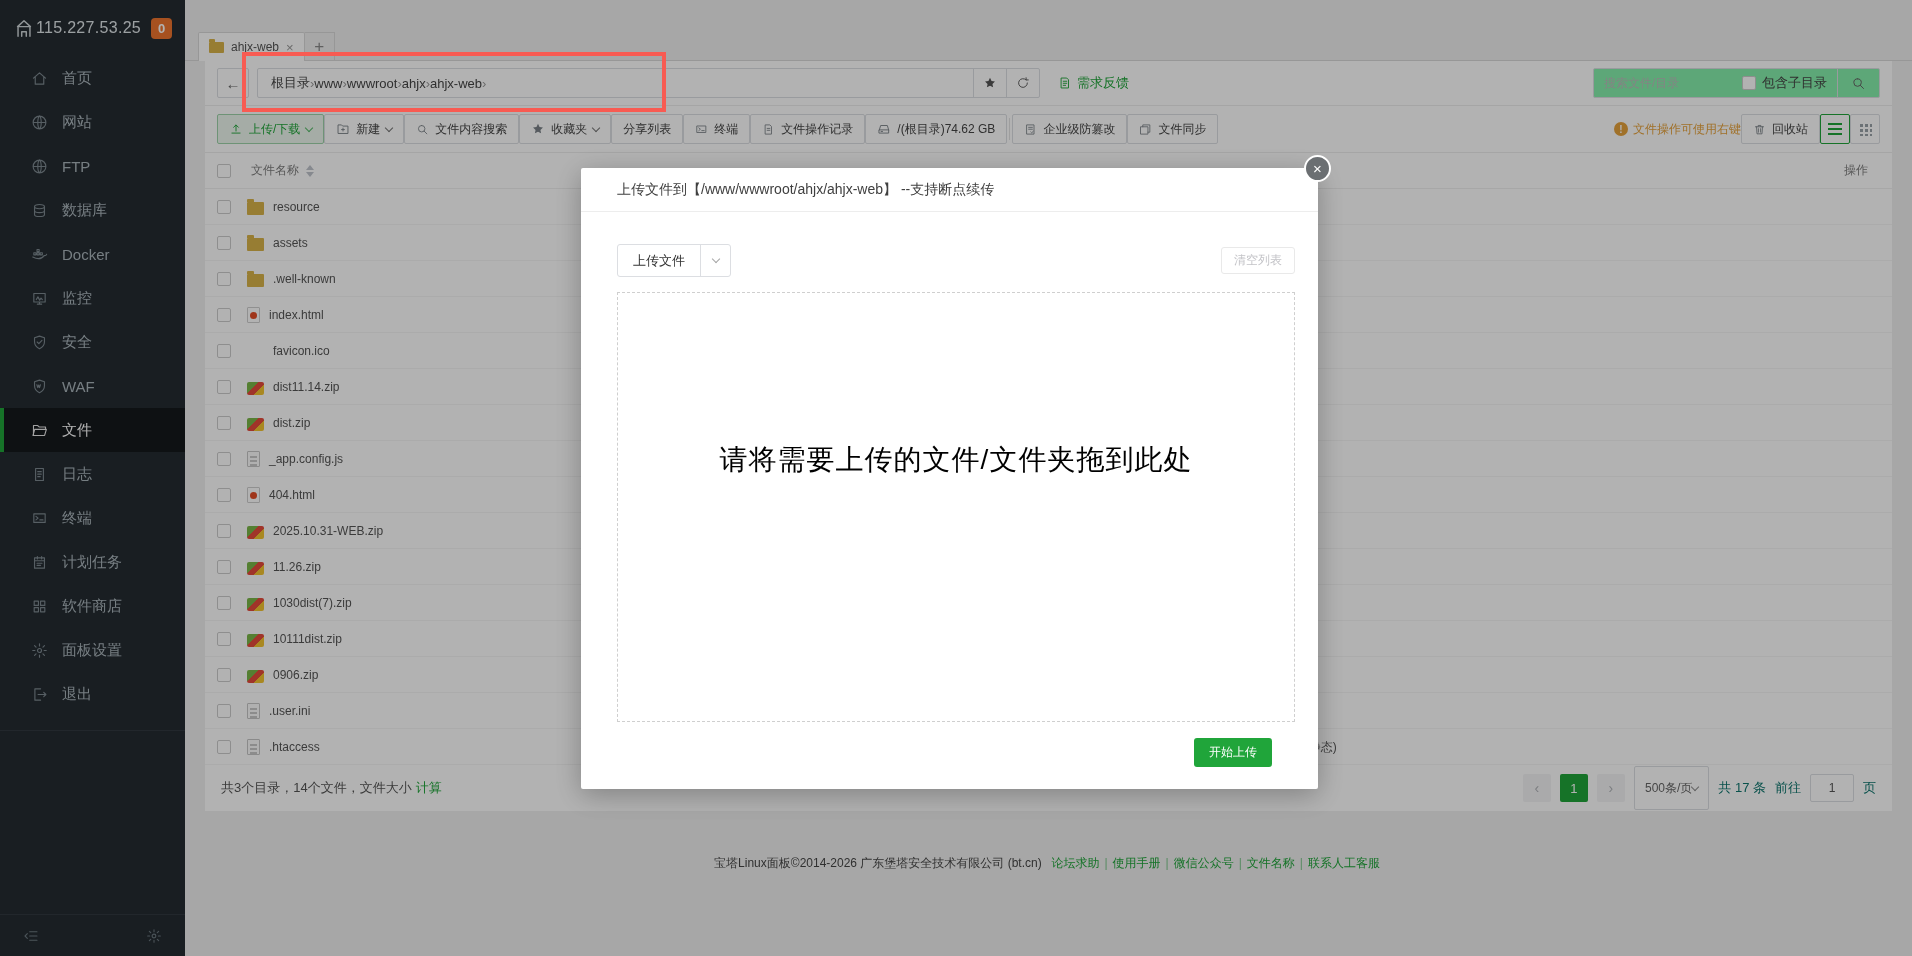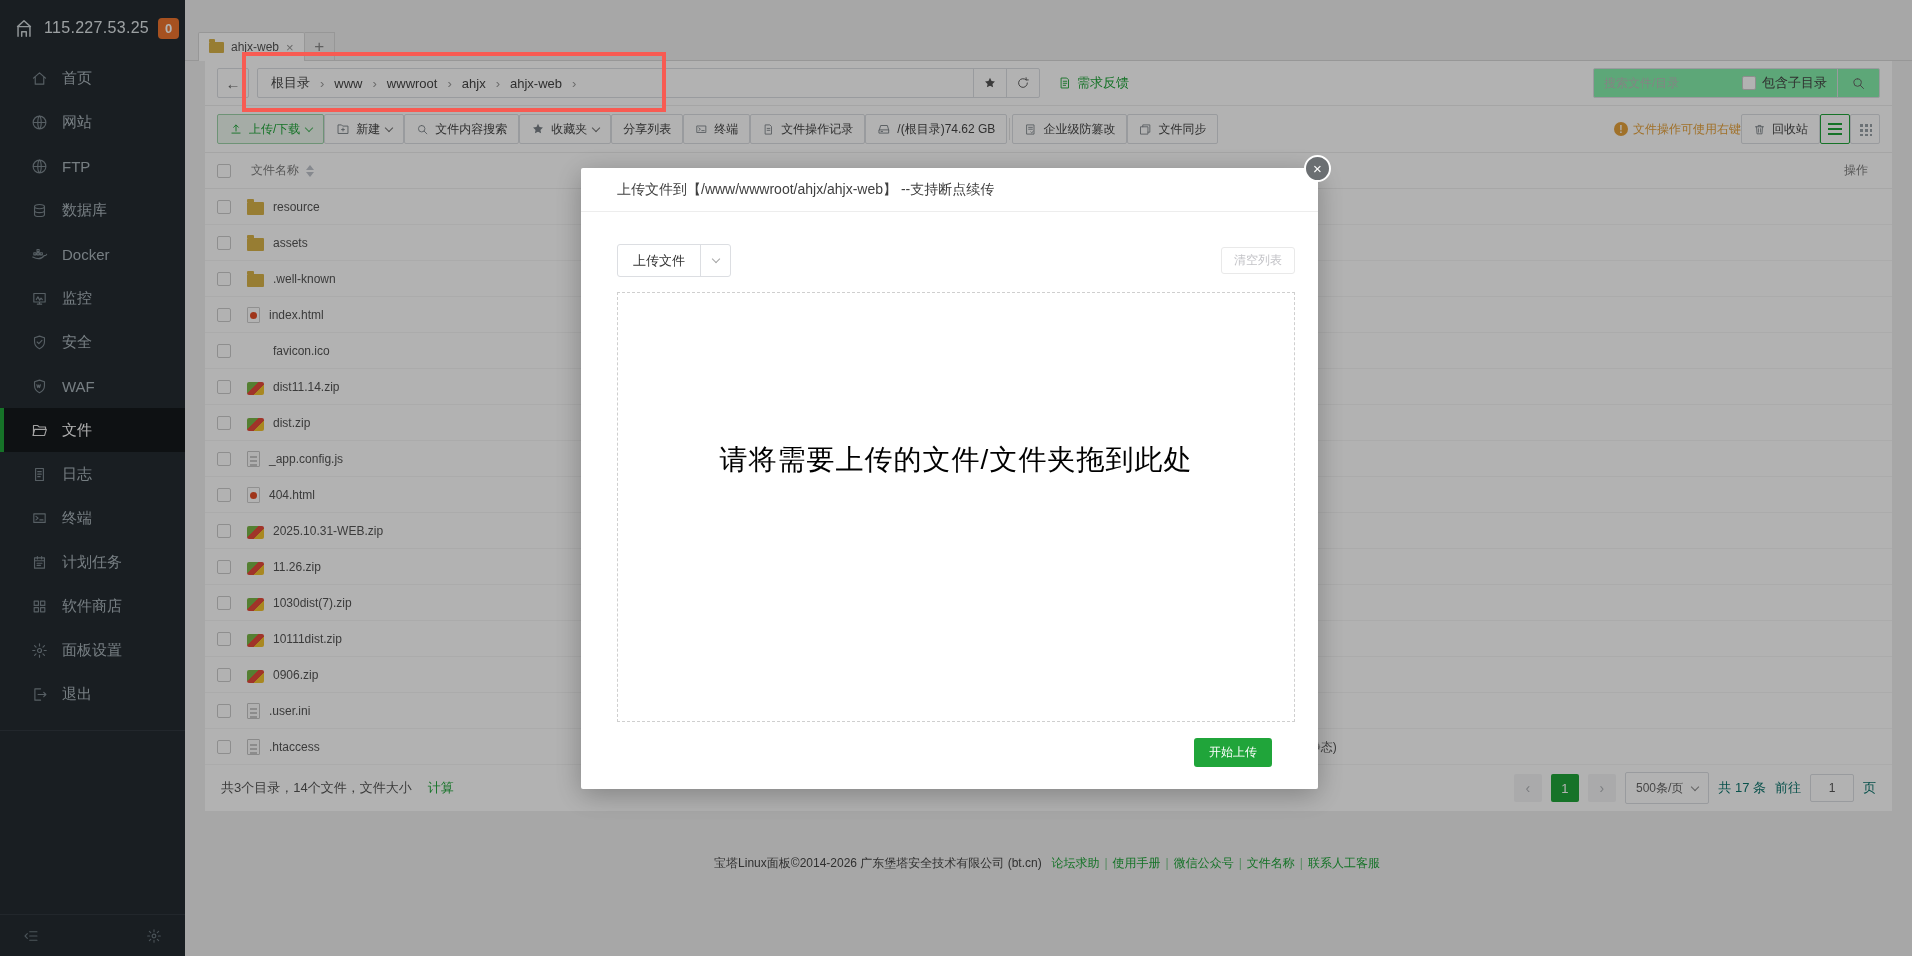--- a/index.html
+++ b/index.html
@@ -5,21 +5,21 @@
   html,body{margin:0;padding:0}
   body{width:1912px;height:956px;position:relative;overflow:hidden;
        font-family:"Liberation Sans","DejaVu Sans",sans-serif;background:#f0f0f0;
        -webkit-font-smoothing:antialiased}
   *{box-sizing:border-box}
   svg{flex:none;display:block}
 
   
   .sidebar{position:absolute;left:0;top:0;bottom:0;width:185px;background:#252c32;
            display:flex;flex-direction:column;z-index:1}
-  .sb-header{height:56px;display:flex;align-items:center;padding:0 13px;gap:9px;color:#cfd6d9}
+  .sb-header{height:56px;display:flex;align-items:center;padding:0 13px;gap:1px;color:#cfd6d9}
   .ip{font-size:16px;color:#dfe5e8;letter-spacing:.3px}
   .badge{margin-left:auto;background:#ee752f;color:#fff;border-radius:4px;min-width:21px;height:21px;
          font-size:13px;font-weight:bold;display:flex;align-items:center;justify-content:center;cursor:pointer}
   .sb-item{height:44px;display:flex;align-items:center;padding-left:31px;gap:14px;font-size:15px;
            cursor:pointer;position:relative;color:#aab5bb}
   .sb-item svg{color:#7d8990}
   .sb-item.active{background:#15191c;color:#ffffff}
   .sb-item.active svg{color:#e8e8e8}
   .sb-item.active::before{content:'';position:absolute;left:0;top:0;bottom:0;width:4px;background:#20a53a}
   .sb-divider{border-top:1px solid #31393f;margin-top:14px}
@@ -37,21 +37,21 @@
            display:flex;align-items:center;justify-content:center;color:#888;font-size:17px;cursor:pointer}
   .minifolder{width:15px;height:11px;background:#d9b34a;border-radius:1px;position:relative;flex:none}
   .minifolder::before{content:'';position:absolute;top:-3px;left:0;width:6px;height:3px;background:#d9b34a;border-radius:1px 1px 0 0}
 
   .panel{margin:0 20px;background:#fff}
 
   .pathrow{display:flex;align-items:center;padding:7px 12px;gap:8px}
   .btn-back{width:32px;height:30px;border:1px solid #dcdee2;border-radius:2px;display:flex;align-items:center;
             justify-content:center;color:#666;background:#fff;font-size:15px;cursor:pointer}
   .crumb-group{display:flex;align-items:stretch;height:30px;border:1px solid #dcdee2;border-radius:2px;background:#fff;width:783px}
-  .crumbs{flex:1;display:flex;align-items:center;padding:0 13px;gap:10px;font-size:13px;color:#454545;overflow:hidden}
+  .crumbs{flex:1;display:flex;align-items:center;padding:0 13px;font-size:13px;color:#454545;overflow:hidden}
   .crumb{cursor:pointer;white-space:nowrap}
   .crumb-sep{color:#9a9a9a;font-size:13px}
   .crumb-btn{width:33px;border-left:1px solid #dcdee2;display:flex;align-items:center;justify-content:center;
              color:#555;cursor:pointer;font-size:14px}
   .feedback{color:#20a53a;font-size:13px;display:flex;gap:5px;align-items:center;margin-left:10px;cursor:pointer}
   .spacer{flex:1}
   .search-group{display:flex;height:30px;border:1px solid #dcdee2;border-radius:2px;background:#86efac;align-items:center}
   .search-input{width:148px;height:26px;border:none;outline:none;padding:0 10px;font-size:12px;color:#555;
                 font-family:inherit;background:transparent}
   .search-input::placeholder{color:#bdbdbd}
@@ -99,28 +99,28 @@
   .fi-html::after{content:'';position:absolute;width:7px;height:7px;border-radius:50%;background:#e44d26;top:4px;left:2px}
   .fi-file{width:13px;height:16px;background:#fdfdfd;border:1px solid #c6c6c6;border-radius:1px}
   .fi-file::after{content:'';position:absolute;left:2px;right:2px;top:4px;height:2px;background:#c9c9c9;
                   box-shadow:0 4px 0 #c9c9c9,0 8px 0 #c9c9c9}
   .fi-none{visibility:hidden}
   .rcol{position:absolute;top:50%;transform:translateY(-50%);color:#555;display:flex;align-items:center;gap:3px;white-space:nowrap}
   .col-protect{left:475px}.col-perm{left:593px}.col-size{left:693px}.col-mtime{left:796px}.col-note{left:953px}
   .rcol svg{color:#8b9299}
 
   .pager-row{display:flex;align-items:center;height:46px;padding:0 16px;font-size:13px;color:#555}
-  .calc{color:#20a53a;margin-left:16px;cursor:pointer}
+  .calc{color:#20a53a;margin-left:4px;cursor:pointer}
   .pager{margin-left:auto;display:flex;align-items:center;gap:9px}
   .pg-btn{width:28px;height:28px;background:#f4f4f5;color:#b0b3b8;display:flex;align-items:center;
           justify-content:center;border-radius:2px;font-size:14px;cursor:pointer}
   .pg-cur{width:28px;height:28px;background:#20a53a;color:#fff;display:flex;align-items:center;
           justify-content:center;border-radius:2px;font-size:13px;cursor:pointer}
-  .pg-select{height:32px;border:1px solid #dcdee2;border-radius:2px;display:flex;align-items:center;
-             padding:0 10px;font-size:12px;color:#666;gap:9px;background:#fff;cursor:pointer}
+  .pg-select{height:44px;border:1px solid #dcdee2;border-radius:2px;display:flex;align-items:center;
+             padding:0 10px;font-size:12px;color:#666;background:#fff;cursor:pointer}
   .pg-total,.pg-goto{font-size:13px;color:#0f766e}
   .pg-input{width:44px;height:28px;border:1px solid #dcdee2;border-radius:2px;text-align:center;font-size:12px;
             color:#555;outline:none;font-family:inherit;background:#fff}
 
   .page-footer{text-align:center;padding-top:44px;font-size:12px;color:#464646}
   .page-footer a{color:#20a53a;text-decoration:none;margin:0 3px;cursor:pointer}
   .f-sep{color:#20a53a;opacity:.55;margin:0 2px}
 
   
   .overlay{position:fixed;inset:0;background:rgba(0,0,0,.30);z-index:40}

